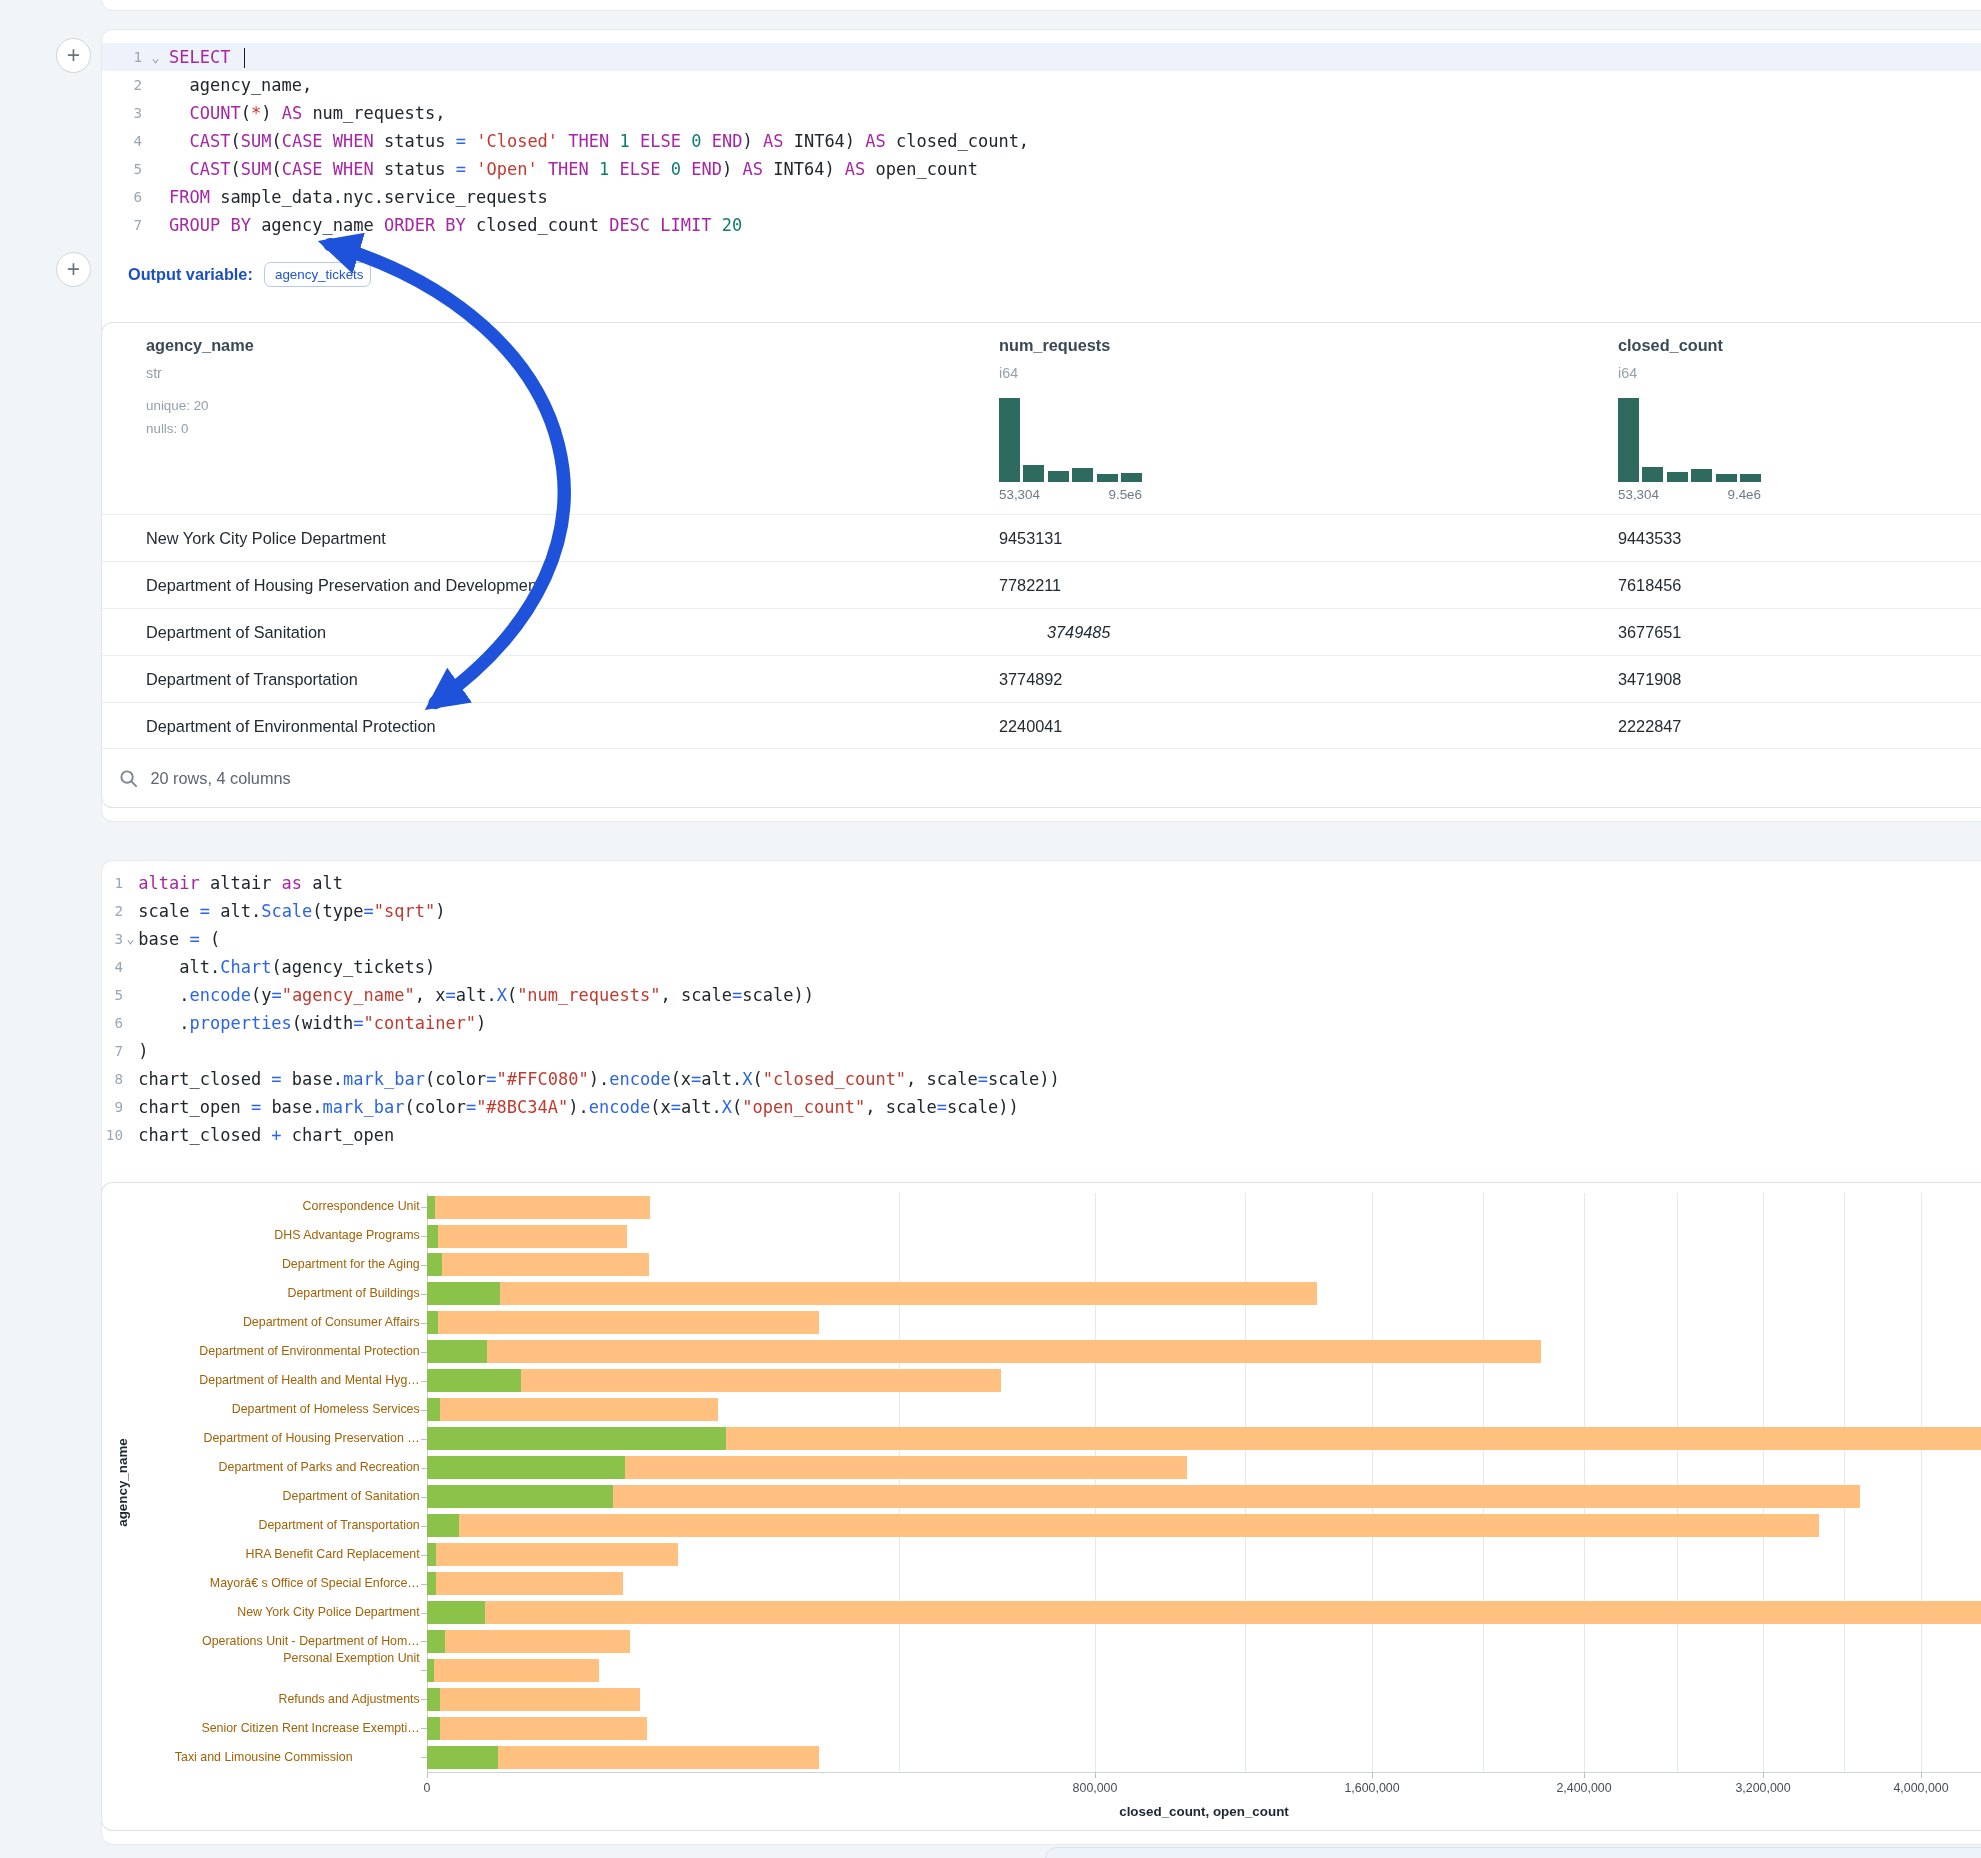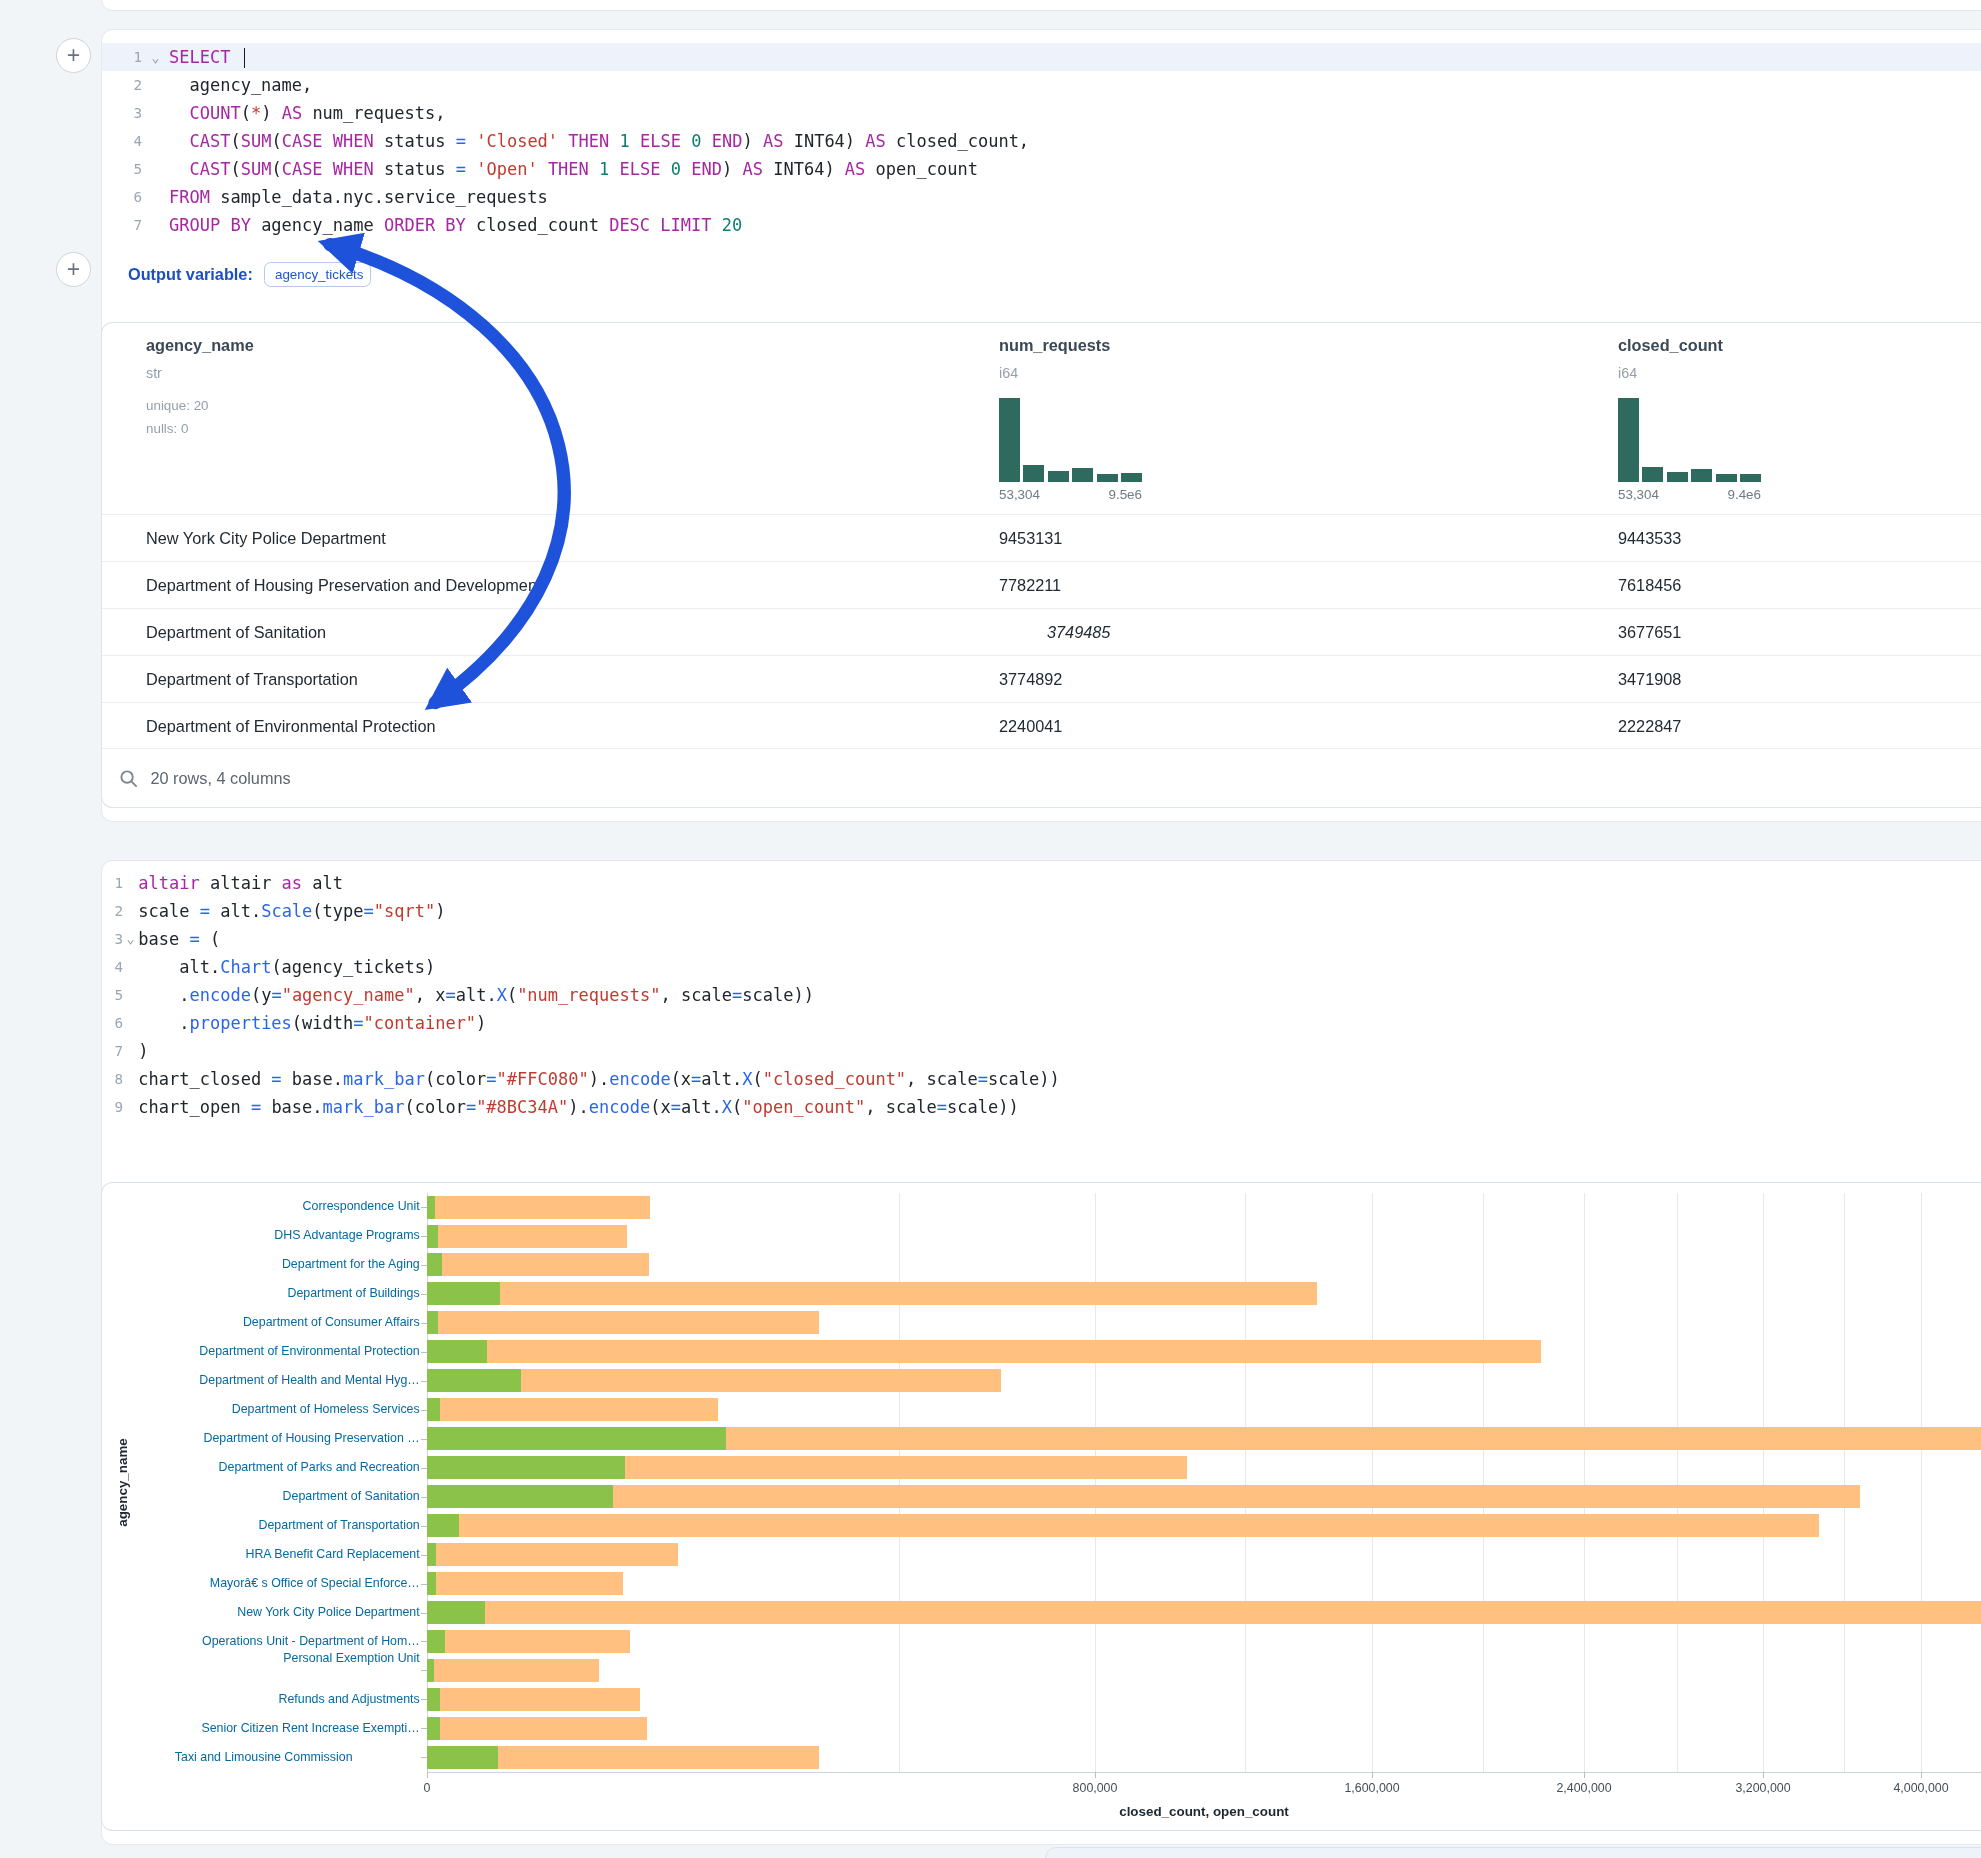--- a/index.html
+++ b/index.html
@@ -69,21 +69,21 @@
   #table-footer{position:absolute;left:0;right:0;top:425px;height:60px;border-top:1px solid #e9eef2;
     display:flex;align-items:center;color:#5b6670;font-size:16.3px;}
   #table-footer svg{margin-left:17px;margin-right:12.4px;}
 
   
   #chart{position:absolute;left:-1px;top:321px;width:1882px;height:649px;background:#fff;
     border:1px solid #dde4ea;border-right:none;border-radius:11.5px 0 0 11.5px;overflow:hidden;}
   .gridline{position:absolute;width:1px;background:#e5e9ec;}
   .axis-line{position:absolute;background:#cdd4da;}
   .bar{position:absolute;}
-  .ylab{position:absolute;left:5.7px;width:312px;text-align:right;font-size:12.4px;color:#0369a1;white-space:nowrap;}
+  .ylab{position:absolute;left:5.7px;width:312px;text-align:right;font-size:12.4px;color:#a16207;white-space:nowrap;}
   .ytick{position:absolute;width:5.7px;height:1px;background:#b9c1c8;}
   .xtick{position:absolute;width:1px;height:5.7px;background:#b9c1c8;}
   .xlab{position:absolute;font-size:12.4px;color:#444e57;transform:translateX(-50%);white-space:nowrap;}
   .xtitle{position:absolute;font-weight:bold;font-size:13.4px;color:#1d2833;transform:translateX(-50%);white-space:nowrap;}
   .ytitle{position:absolute;left:-32.5px;top:292px;width:105px;text-align:center;font-weight:bold;font-size:13.4px;
     color:#1d2833;transform:rotate(-90deg);}
 
   #arrow{position:absolute;left:0;top:0;z-index:50;pointer-events:none;}
 </style>
 </head>
@@ -192,20 +192,21 @@
     <div id="py-code" class="code-block py">
         <div class="code-line"><span class="gutter-num">1</span><span class="chevron"></span><span class="code-text"><span class="tk-kw">altair</span><span class="tk-plain"> altair </span><span class="tk-kw">as</span><span class="tk-plain"> alt</span></span></div>
         <div class="code-line"><span class="gutter-num">2</span><span class="chevron"></span><span class="code-text"><span class="tk-plain">scale </span><span class="tk-op">=</span><span class="tk-plain"> alt.</span><span class="tk-fn">Scale</span><span class="tk-plain">(type</span><span class="tk-op">=</span><span class="tk-str">"sqrt"</span><span class="tk-plain">)</span></span></div>
         <div class="code-line"><span class="gutter-num">3</span><span class="chevron">⌄</span><span class="code-text"><span class="tk-plain">base </span><span class="tk-op">=</span><span class="tk-plain"> (</span></span></div>
         <div class="code-line"><span class="gutter-num">4</span><span class="chevron"></span><span class="code-text"><span class="tk-plain">    alt.</span><span class="tk-fn">Chart</span><span class="tk-plain">(agency_tickets)</span></span></div>
         <div class="code-line"><span class="gutter-num">5</span><span class="chevron"></span><span class="code-text"><span class="tk-plain">    .</span><span class="tk-fn">encode</span><span class="tk-plain">(y</span><span class="tk-op">=</span><span class="tk-str">"agency_name"</span><span class="tk-plain">, x</span><span class="tk-op">=</span><span class="tk-plain">alt.</span><span class="tk-fn">X</span><span class="tk-plain">(</span><span class="tk-str">"num_requests"</span><span class="tk-plain">, scale</span><span class="tk-op">=</span><span class="tk-plain">scale))</span></span></div>
         <div class="code-line"><span class="gutter-num">6</span><span class="chevron"></span><span class="code-text"><span class="tk-plain">    .</span><span class="tk-fn">properties</span><span class="tk-plain">(width</span><span class="tk-op">=</span><span class="tk-str">"container"</span><span class="tk-plain">)</span></span></div>
         <div class="code-line"><span class="gutter-num">7</span><span class="chevron"></span><span class="code-text"><span class="tk-plain">)</span></span></div>
         <div class="code-line"><span class="gutter-num">8</span><span class="chevron"></span><span class="code-text"><span class="tk-plain">chart_closed </span><span class="tk-op">=</span><span class="tk-plain"> base.</span><span class="tk-fn">mark_bar</span><span class="tk-plain">(color</span><span class="tk-op">=</span><span class="tk-str">"#FFC080"</span><span class="tk-plain">).</span><span class="tk-fn">encode</span><span class="tk-plain">(x</span><span class="tk-op">=</span><span class="tk-plain">alt.</span><span class="tk-fn">X</span><span class="tk-plain">(</span><span class="tk-str">"closed_count"</span><span class="tk-plain">, scale</span><span class="tk-op">=</span><span class="tk-plain">scale))</span></span></div>
         <div class="code-line"><span class="gutter-num">9</span><span class="chevron"></span><span class="code-text"><span class="tk-plain">chart_open </span><span class="tk-op">=</span><span class="tk-plain"> base.</span><span class="tk-fn">mark_bar</span><span class="tk-plain">(color</span><span class="tk-op">=</span><span class="tk-str">"#8BC34A"</span><span class="tk-plain">).</span><span class="tk-fn">encode</span><span class="tk-plain">(x</span><span class="tk-op">=</span><span class="tk-plain">alt.</span><span class="tk-fn">X</span><span class="tk-plain">(</span><span class="tk-str">"open_count"</span><span class="tk-plain">, scale</span><span class="tk-op">=</span><span class="tk-plain">scale))</span></span></div>
+        <div class="code-line"><span class="gutter-num">10</span><span class="chevron"></span><span class="code-text"><span class="tk-plain">chart_closed </span><span class="tk-op">+</span><span class="tk-plain"> chart_open</span></span></div>
       </div>
     <div id="chart">
         <div class="gridline" style="left: 797px; top: 9.6px; height: 579px;"></div>
         <div class="gridline" style="left: 993px; top: 9.6px; height: 579px;"></div>
         <div class="gridline" style="left: 1143px; top: 9.6px; height: 579px;"></div>
         <div class="gridline" style="left: 1270px; top: 9.6px; height: 579px;"></div>
         <div class="gridline" style="left: 1381px; top: 9.6px; height: 579px;"></div>
         <div class="gridline" style="left: 1482px; top: 9.6px; height: 579px;"></div>
         <div class="gridline" style="left: 1575px; top: 9.6px; height: 579px;"></div>
         <div class="gridline" style="left: 1661px; top: 9.6px; height: 579px;"></div>

